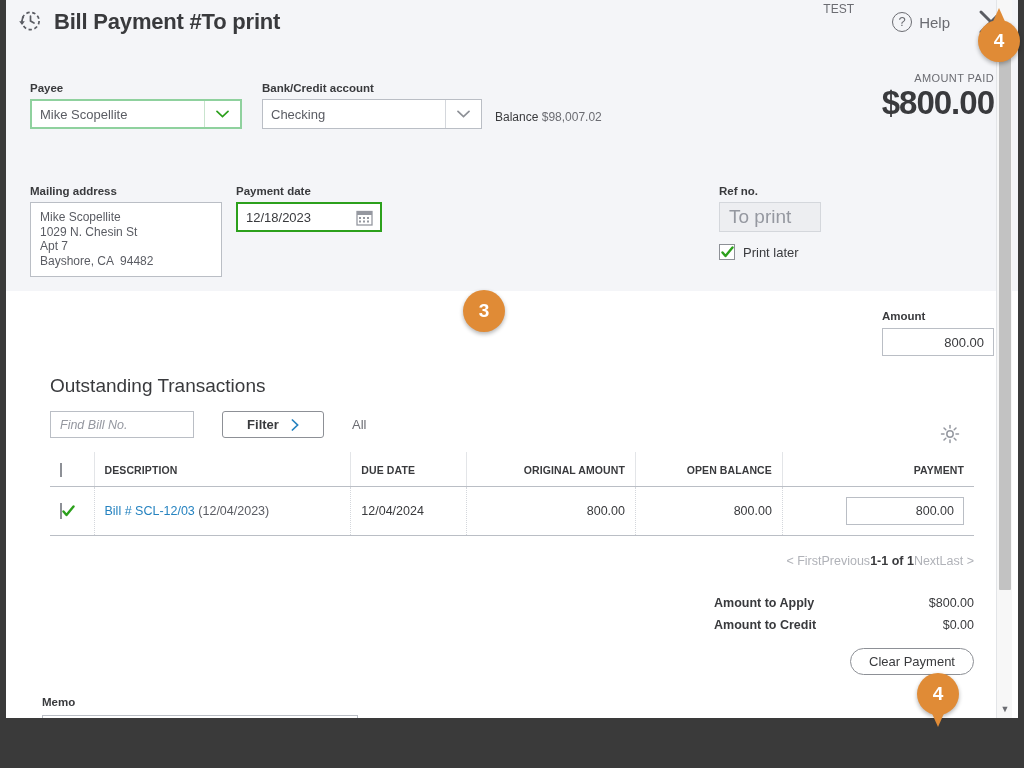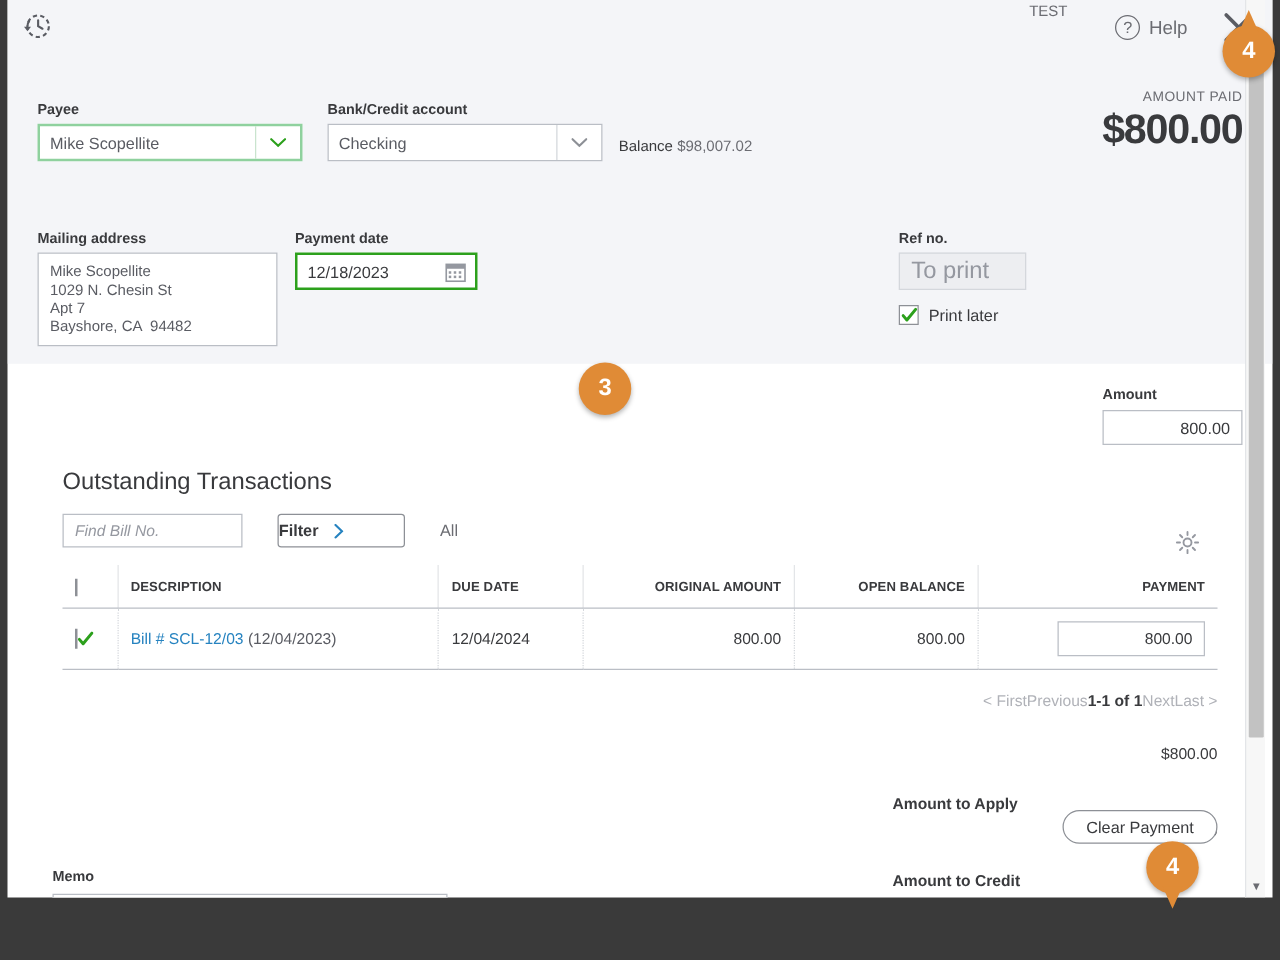--- a/index.html
+++ b/index.html
@@ -158,21 +158,21 @@
   }
   .find-input {
     width: 144px; height: 27px; background: #fff;
     border: 1px solid #babec5; padding: 0 9px;
     font-size: 12.5px; font-style: italic; color: #9598a0;
     display: flex; align-items: center;
   }
   .filter-btn {
     width: 102px; height: 27px; background: #fff;
     border: 1px solid #8d9096; border-radius: 3px;
-    display: flex; align-items: center; justify-content: flex-start; gap: 12px;
+    display: flex; align-items: center; justify-content: center; gap: 12px;
     font-size: 13px; font-weight: bold; color: #393a3d; cursor: pointer;
   }
   .filter-chev { width: 8px; height: 12px; }
   .all-link { font-size: 13px; color: #6b6c72; cursor: pointer; }
 
   .gear-btn {
     position: absolute; right: 58px; top: 424px;
     width: 20px; height: 20px; cursor: pointer;
   }
 
@@ -213,21 +213,21 @@
     display: flex; align-items: center; font-size: 12.5px;
   }
   .pager .dim { color: #b0b2b8; cursor: pointer; }
   .pager .cur { color: #393a3d; font-weight: bold; }
 
   .totals { position: absolute; right: 44px; top: 596px; width: 260px; }
   .totrow {
     display: flex; justify-content: space-between;
     font-size: 12.5px; margin-bottom: 8px;
   }
-  .totrow .lab { font-weight: bold; color: #393a3d; margin-top: 40px; }
+  .totrow .lab { font-weight: bold; color: #393a3d; }
   .totrow .val { color: #393a3d; }
 
   .clear-btn {
     position: absolute; right: 44px; top: 648px;
     width: 124px; height: 27px; background: #fff;
     border: 1px solid #8d9096; border-radius: 14px;
     display: flex; align-items: center; justify-content: center;
     font-size: 13px; color: #393a3d; cursor: pointer;
   }
 
@@ -331,20 +331,21 @@
 
       <div class="title-row">
         <span class="hist-icon">
           <svg width="27" height="27" viewBox="0 0 27 27">
             <circle cx="14.5" cy="13" r="8.6" fill="none" stroke="#5a5c63" stroke-width="1.7" stroke-dasharray="3.4 2.6"></circle>
             <path d="M14.5 8.2 L14.5 13 L18 15" fill="none" stroke="#5a5c63" stroke-width="1.7" stroke-linecap="round"></path>
             <path d="M7.5 8.5 A8 8 0 0 0 6 13" fill="none" stroke="#5a5c63" stroke-width="1.7"></path>
             <path d="M3.2 13.3 L6 17 L8.8 13.3 Z" fill="#5a5c63"></path>
           </svg>
         </span>
+        <span class="page-title">Bill Payment #To print</span>
       </div>
 
       <div class="help-wrap">
         <span class="help-circle">?</span>
         <span class="help-text">Help</span>
       </div>
 
       <div class="close-btn">
         <svg width="30" height="30" viewBox="0 0 30 30">
           <path d="M5 5 L25 25 M25 5 L5 25" stroke="#5a5c63" stroke-width="3" stroke-linecap="round"></path>

